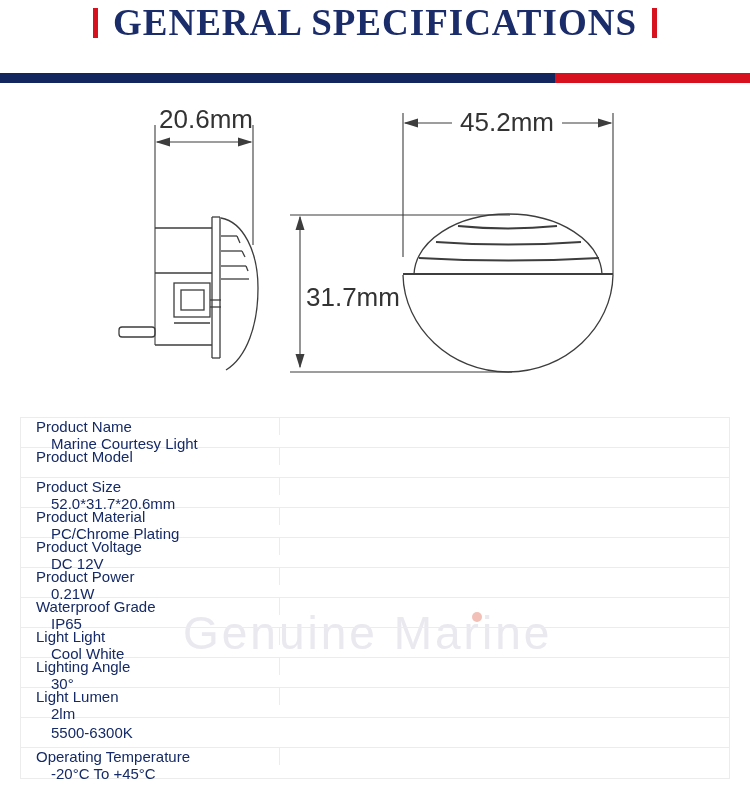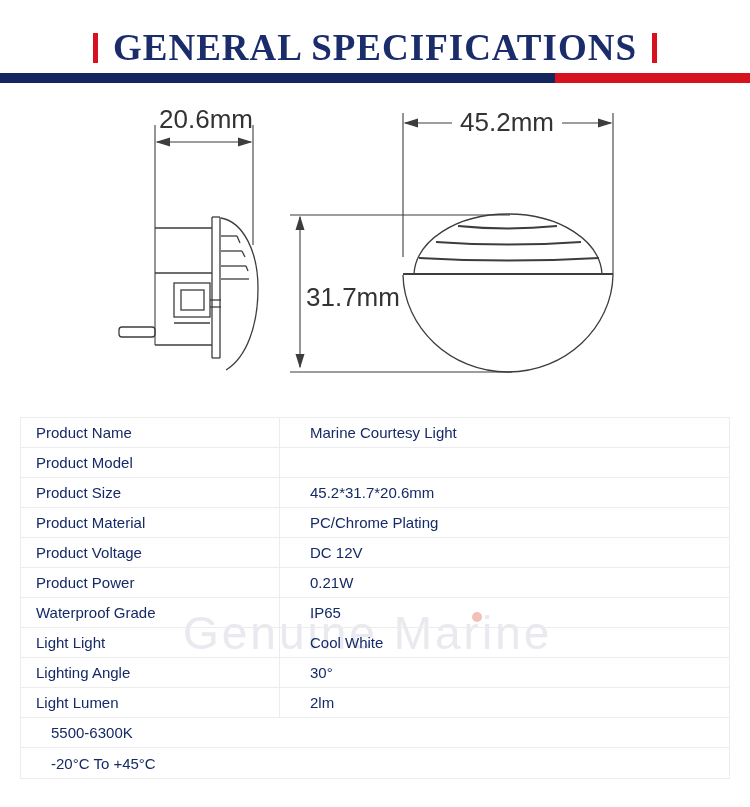--- a/index.html
+++ b/index.html
@@ -1,20 +1,20 @@
 <!DOCTYPE html>
 <html style="--background: #ffffff; --navy: #14265e; --red: #d8111e; --heading-text: #1b2c6b; --table-text: #152a66; --table-border: #ececec; --drawing-stroke: #3d3d3d; --dimension-text: #333333; --watermark-gray: #e9e9ef; --watermark-dot: #f2c0b6;"><head>
 <meta charset="utf-8">
 <style>
   html,body{margin:0;padding:0;background:#fff;}
   .page{position:relative;width:750px;height:807px;background:var(--background,#fff);
         font-family:"Liberation Sans",sans-serif;overflow:hidden;}
 
   
-  .header{position:absolute;top:26px;left:0;width:750px;display:flex;
+  .header{position:absolute;top:1px;left:0;width:750px;display:flex;
           align-items:center;justify-content:center;gap:15px;}
   .red-bar{width:5px;height:30px;background:var(--red,#d8111e);}
   .title{font-family:"Liberation Serif",serif;font-weight:bold;font-size:37px;
          color:var(--heading-text,#1b2c6b);letter-spacing:1px;white-space:nowrap;}
 
   
   .divider{position:absolute;top:73px;left:0;width:750px;height:10px;display:flex;}
   .divider .seg-blue{width:555px;background:var(--navy,#14265e);}
   .divider .seg-red{flex:1;background:var(--red,#d8111e);}
 
@@ -31,21 +31,21 @@
   .watermark{position:absolute;top:606px;left:183px;z-index:1;font-weight:normal;
              font-size:46px;letter-spacing:3px;white-space:nowrap;
              color:var(--watermark-gray,#e9e9ef);}
   .wm-dot{position:absolute;left:289px;top:6px;width:10px;height:10px;
           border-radius:50%;background:var(--watermark-dot,#f2c0b6);}
 
   
   .spec-table{position:absolute;top:417px;left:20px;width:708px;z-index:2;
               border:1px solid var(--table-border,#ececec);background:transparent;}
   .spec-row{display:flex;height:30px;box-sizing:border-box;
-            border-bottom:1px solid var(--table-border,#ececec);}
+            border-bottom:1px solid var(--table-border,#ececec);flex-direction:column;}
   .spec-row:last-child{border-bottom:none;}
   .spec-label{width:259px;box-sizing:border-box;padding-left:15px;
               border-right:1px solid var(--table-border,#ececec);
               display:flex;align-items:center;
               color:var(--table-text,#152a66);font-size:15px;}
   .spec-value{flex:1;display:flex;align-items:center;padding-left:30px;
               color:var(--table-text,#152a66);font-size:15px;text-align:right;}
 </style>
 </head>
 <body>
@@ -136,21 +136,21 @@
   <div class="spec-table">
       <div class="spec-row">
         <div class="spec-label">Product Name</div>
         <div class="spec-value">Marine Courtesy Light</div>
       </div>
       <div class="spec-row">
         <div class="spec-label">Product Model</div>
       </div>
       <div class="spec-row">
         <div class="spec-label">Product Size</div>
-        <div class="spec-value">45.2*31.7*20.6mm</div>
+        <div class="spec-value">52.0*31.7*20.6mm</div>
       </div>
       <div class="spec-row">
         <div class="spec-label">Product Material</div>
         <div class="spec-value">PC/Chrome Plating</div>
       </div>
       <div class="spec-row">
         <div class="spec-label">Product Voltage</div>
         <div class="spec-value">DC 12V</div>
       </div>
       <div class="spec-row">
@@ -170,17 +170,18 @@
         <div class="spec-value">30°</div>
       </div>
       <div class="spec-row">
         <div class="spec-label">Light Lumen</div>
         <div class="spec-value">2lm</div>
       </div>
       <div class="spec-row">
         <div class="spec-value">5500-6300K</div>
       </div>
       <div class="spec-row">
+        <div class="spec-label">Operating Temperature</div>
         <div class="spec-value">-20°C To +45°C</div>
       </div>
     </div>
 
 </div>
 
 </body></html>

